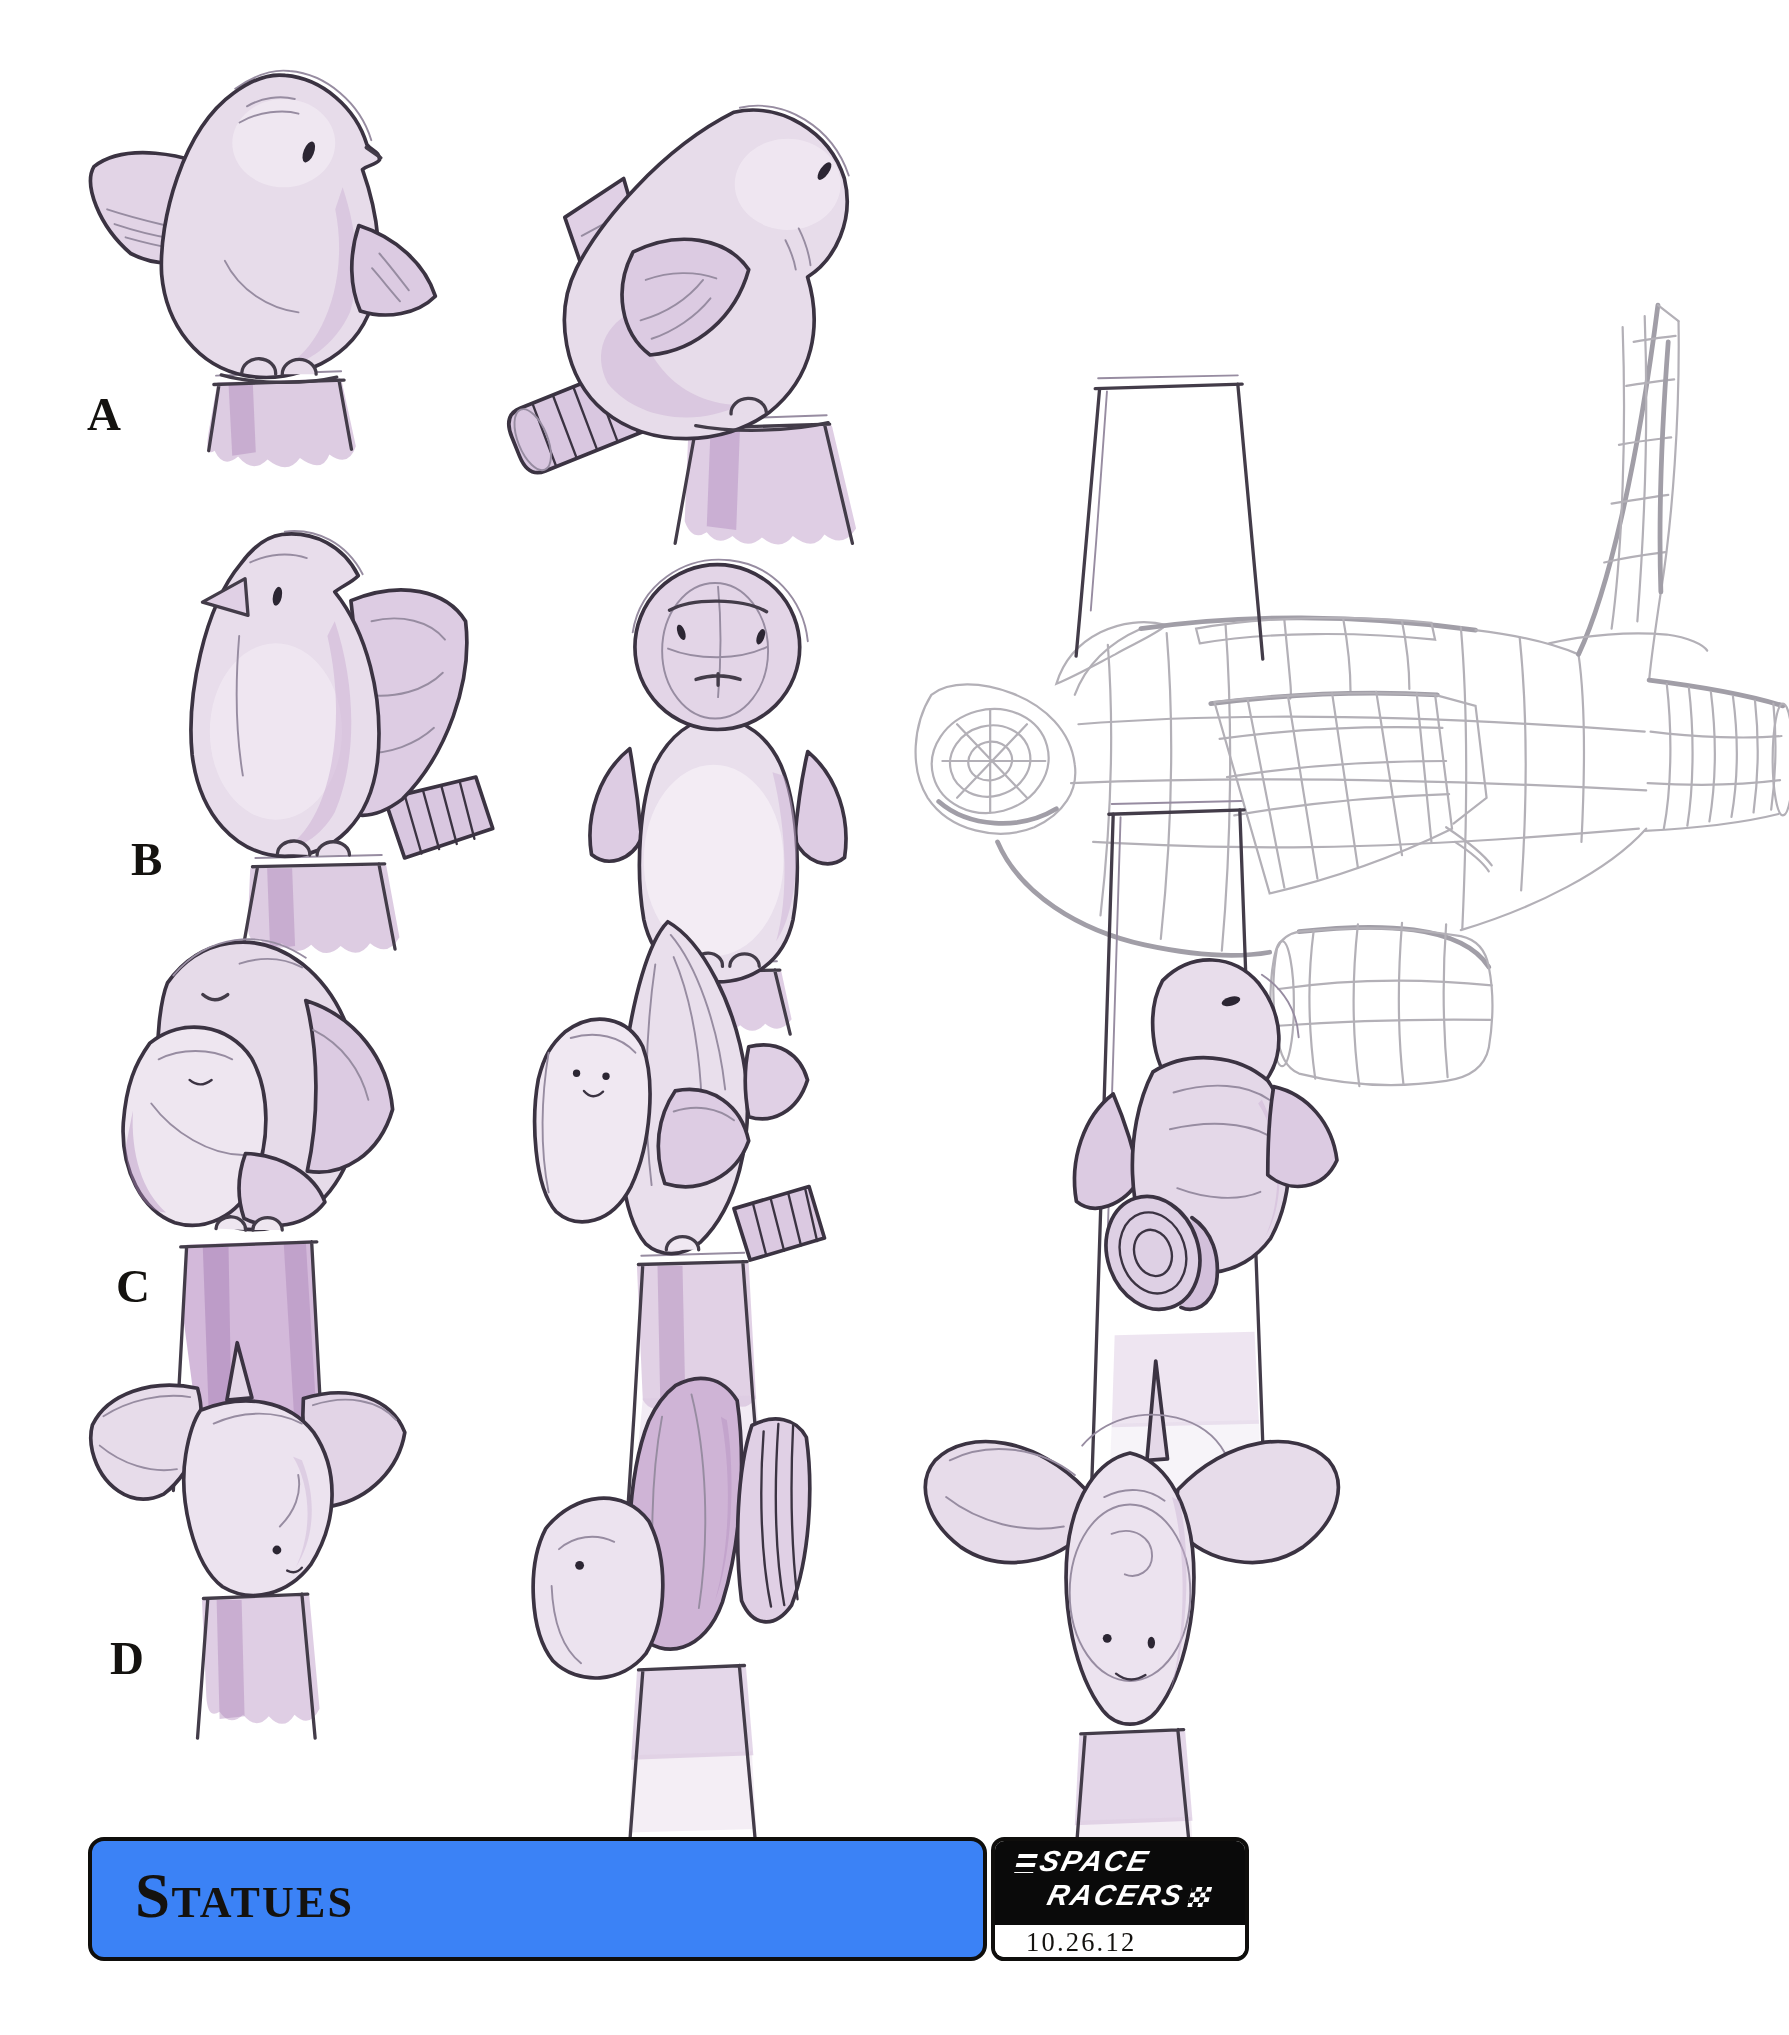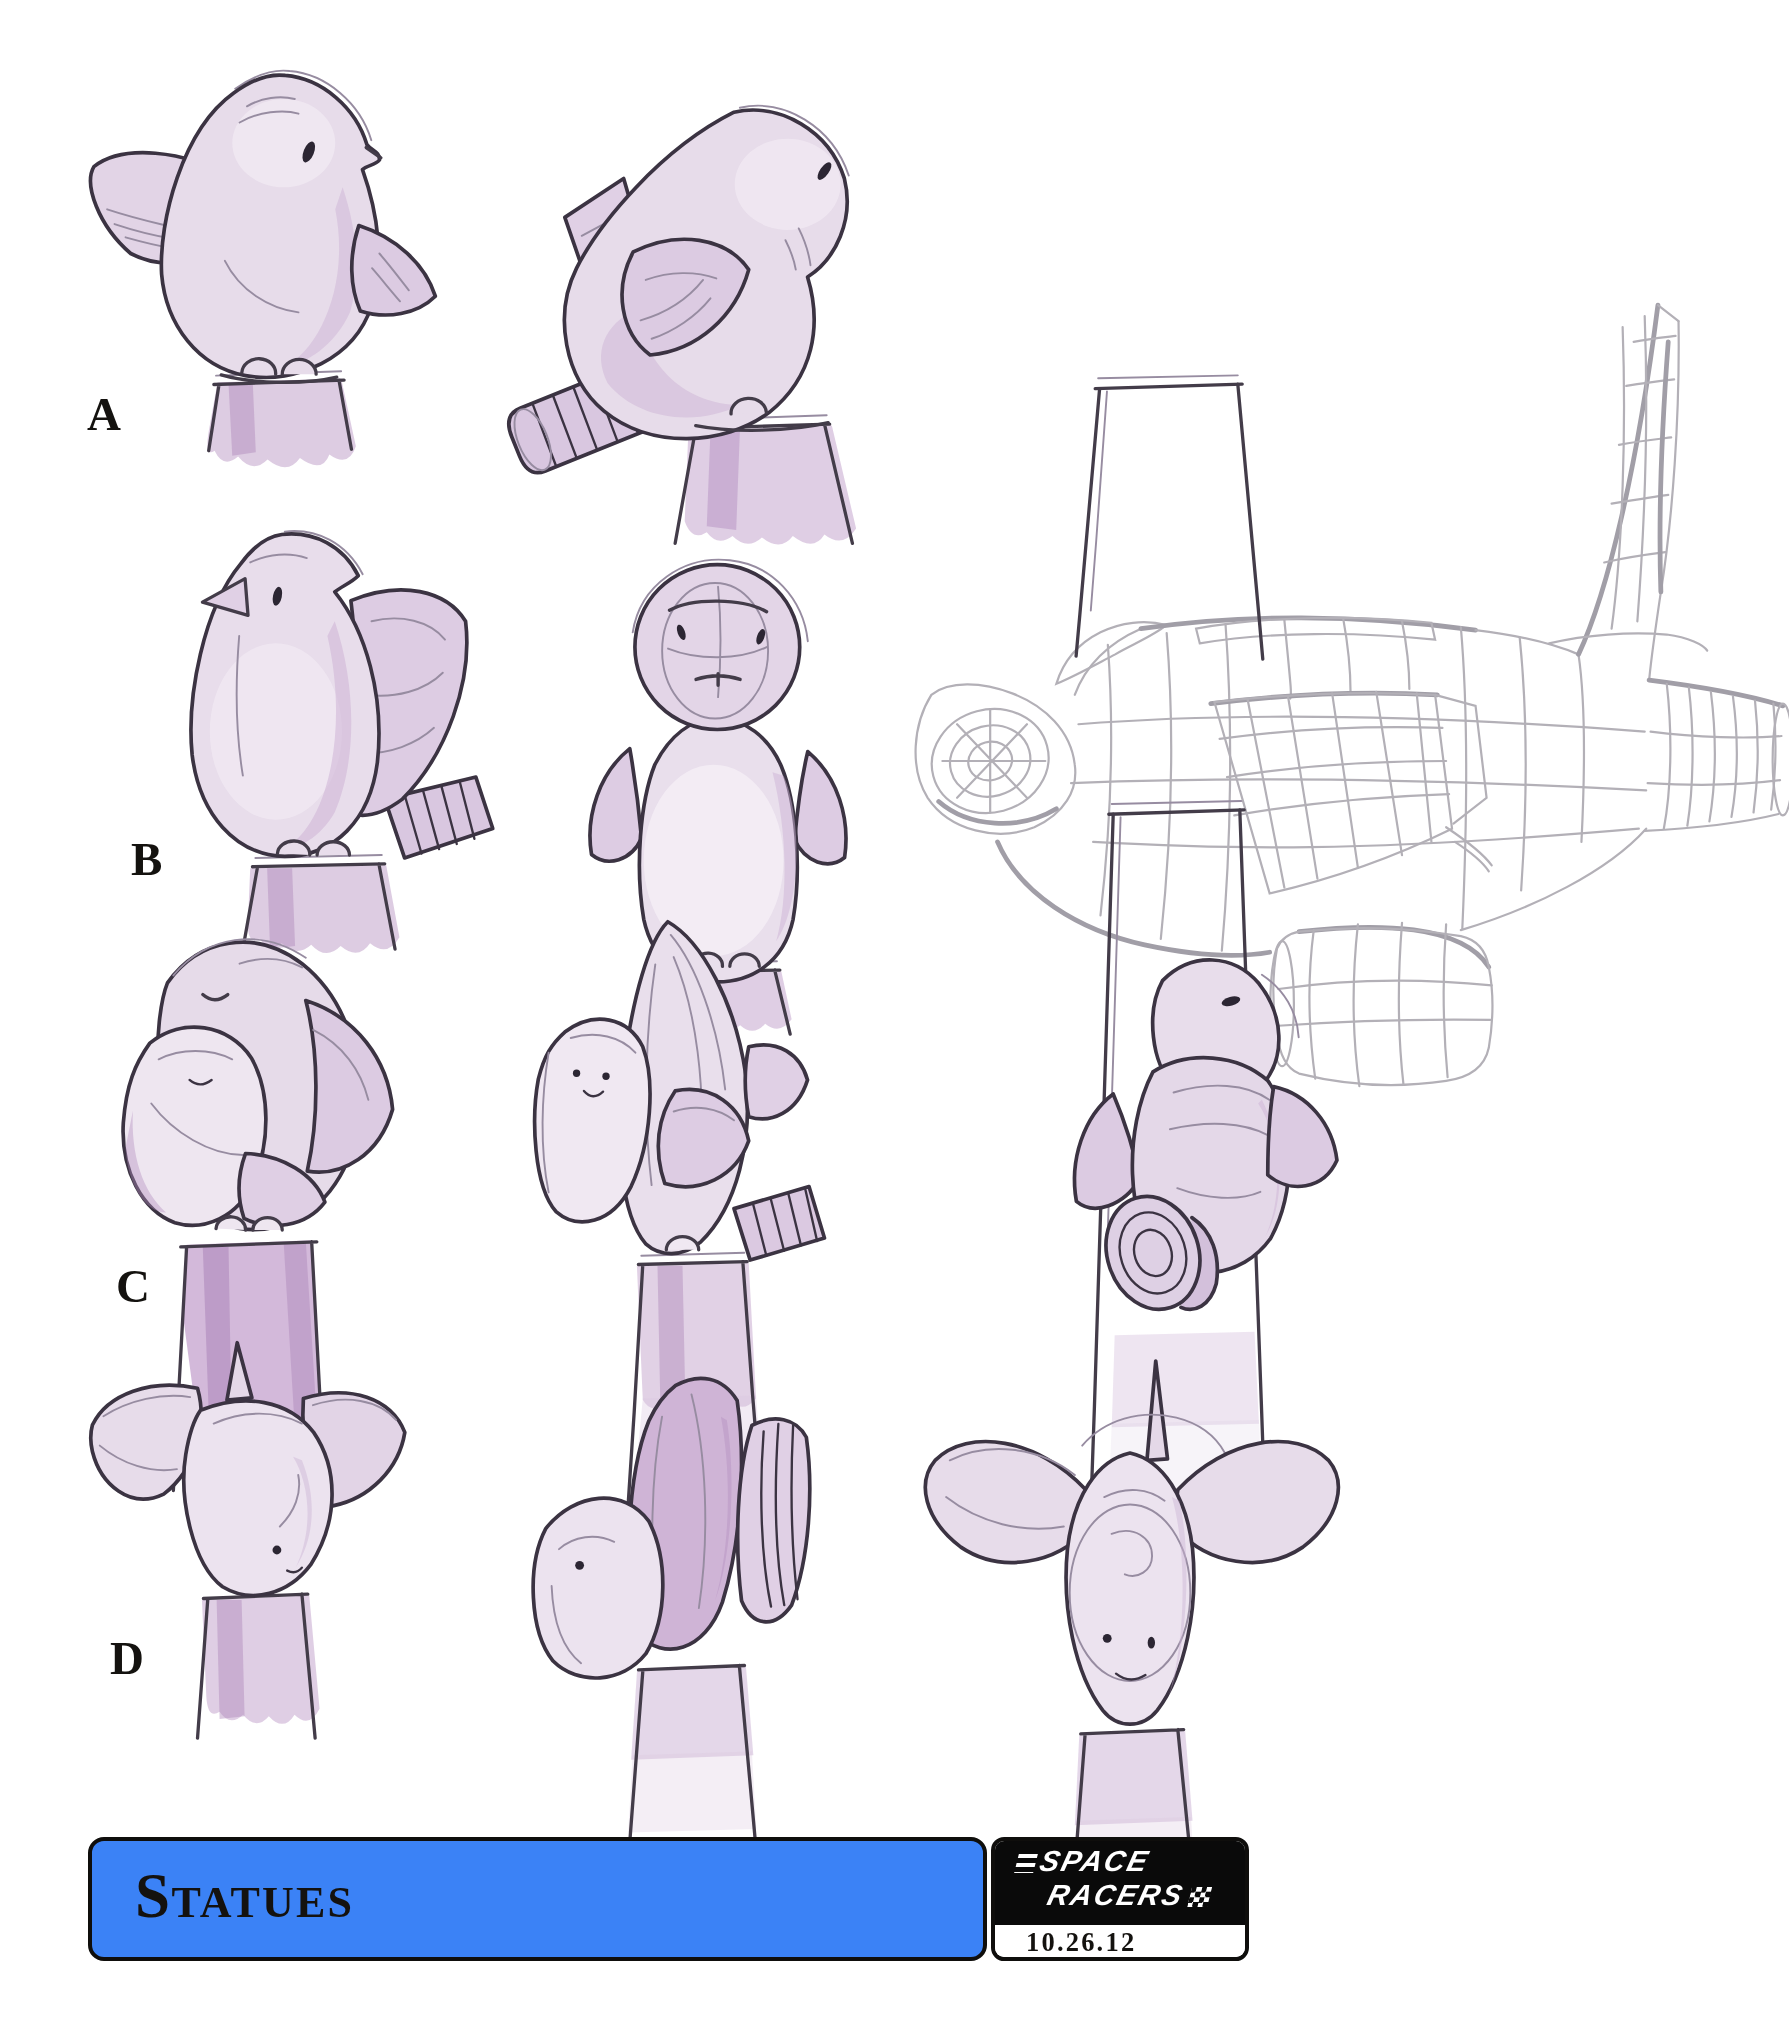--- a/index.html
+++ b/index.html
@@ -31,21 +31,21 @@
             color:#ffffff;font-size:29px;letter-spacing:2.2px;}
   .ll1{left:22px;top:4.4px;}
   .ll2{left:53px;top:38px;}
   .dash3{display:inline-block;width:19px;height:19px;margin-right:4.4px;vertical-align:-1.5px;
          background:repeating-linear-gradient(#ffffff 0 4.4px, transparent 4.4px 8.8px);}
   .checker{display:inline-block;width:20.6px;height:20.6px;margin-left:5.9px;vertical-align:-2.2px;
            background:repeating-conic-gradient(#ffffff 0 90deg,#0a0a0a 90deg 180deg);
            background-size:10.3px 10.3px;}
   .logodate{position:absolute;left:0;top:81px;width:100%;height:34px;background:#ffffff;
             border-top:3.7px solid #0a0a0a;}
-  .logodate span{position:absolute;left:31px;top:1.5px;font-size:26.5px;font-weight:bold;
+  .logodate span{position:absolute;left:31px;top:1.5px;font-size:26.5px;font-weight:normal;
                  letter-spacing:2.2px;color:#14120f;}
 </style>
 </head>
 <body>
 
 <div id="sheet">
 
   <svg style="left:887px;top:283px" width="905" height="706" viewBox="0 0 1230 960">
     <g>
       <path class="wf" d="M 60,560 C 35,600 30,660 55,700 C 85,745 150,760 200,740 C 240,722 260,690 255,655 C 250,610 215,575 170,558 C 130,543 85,540 60,560 Z"></path>

